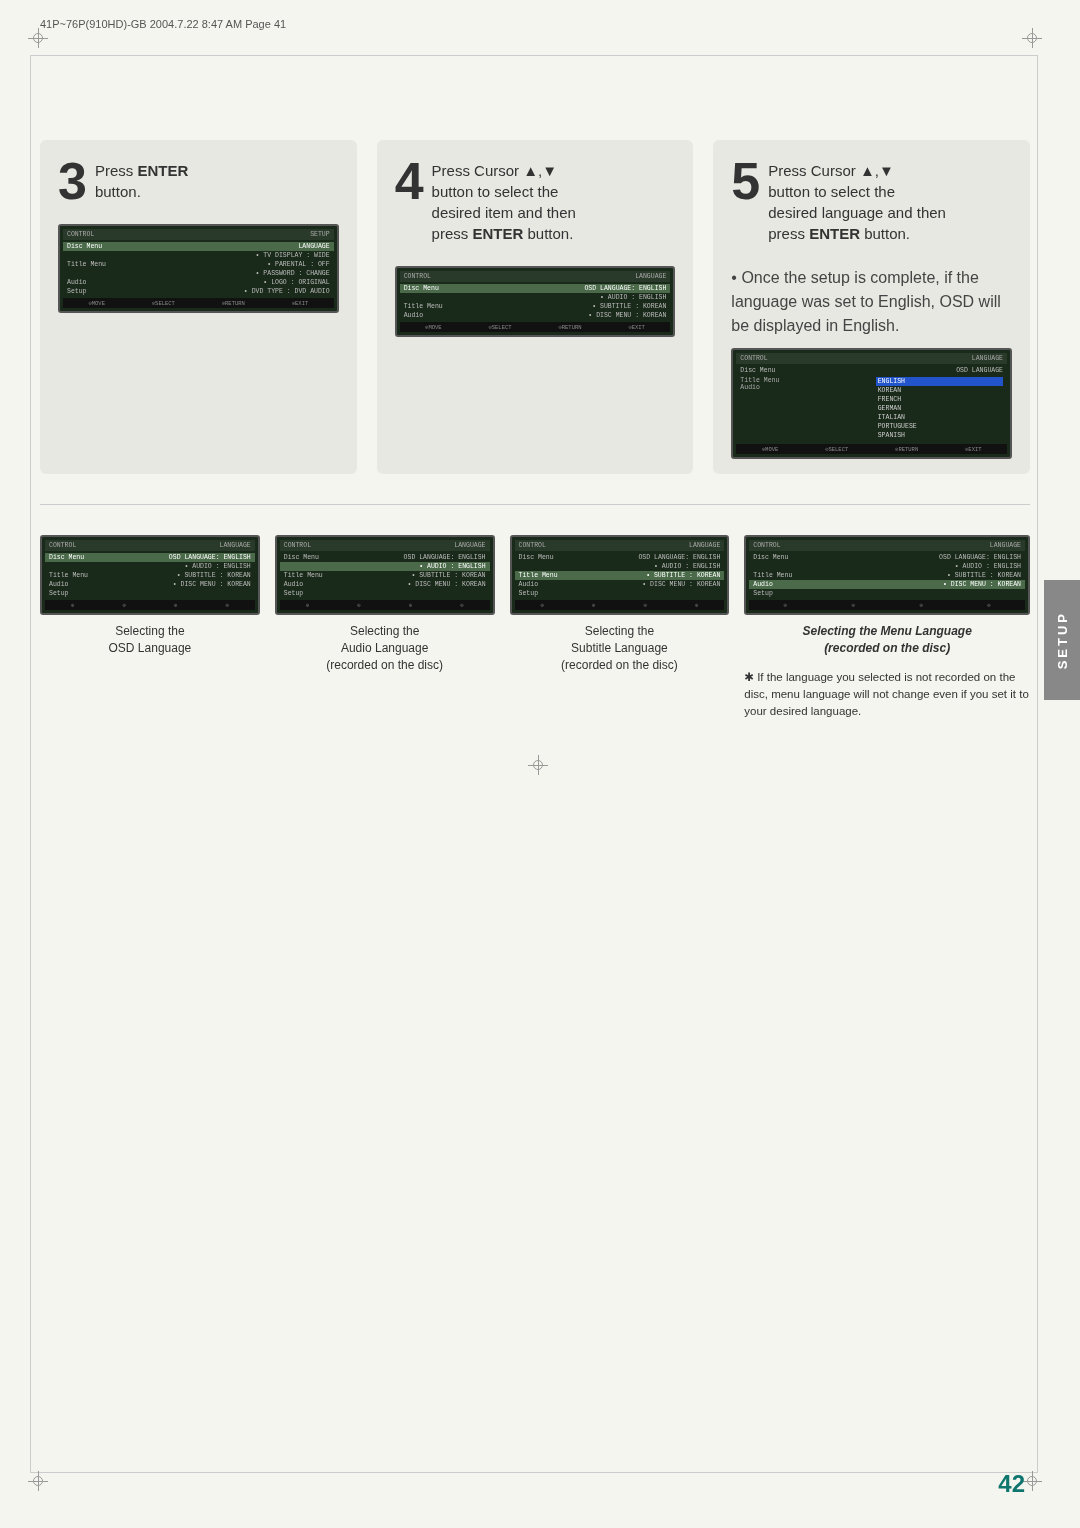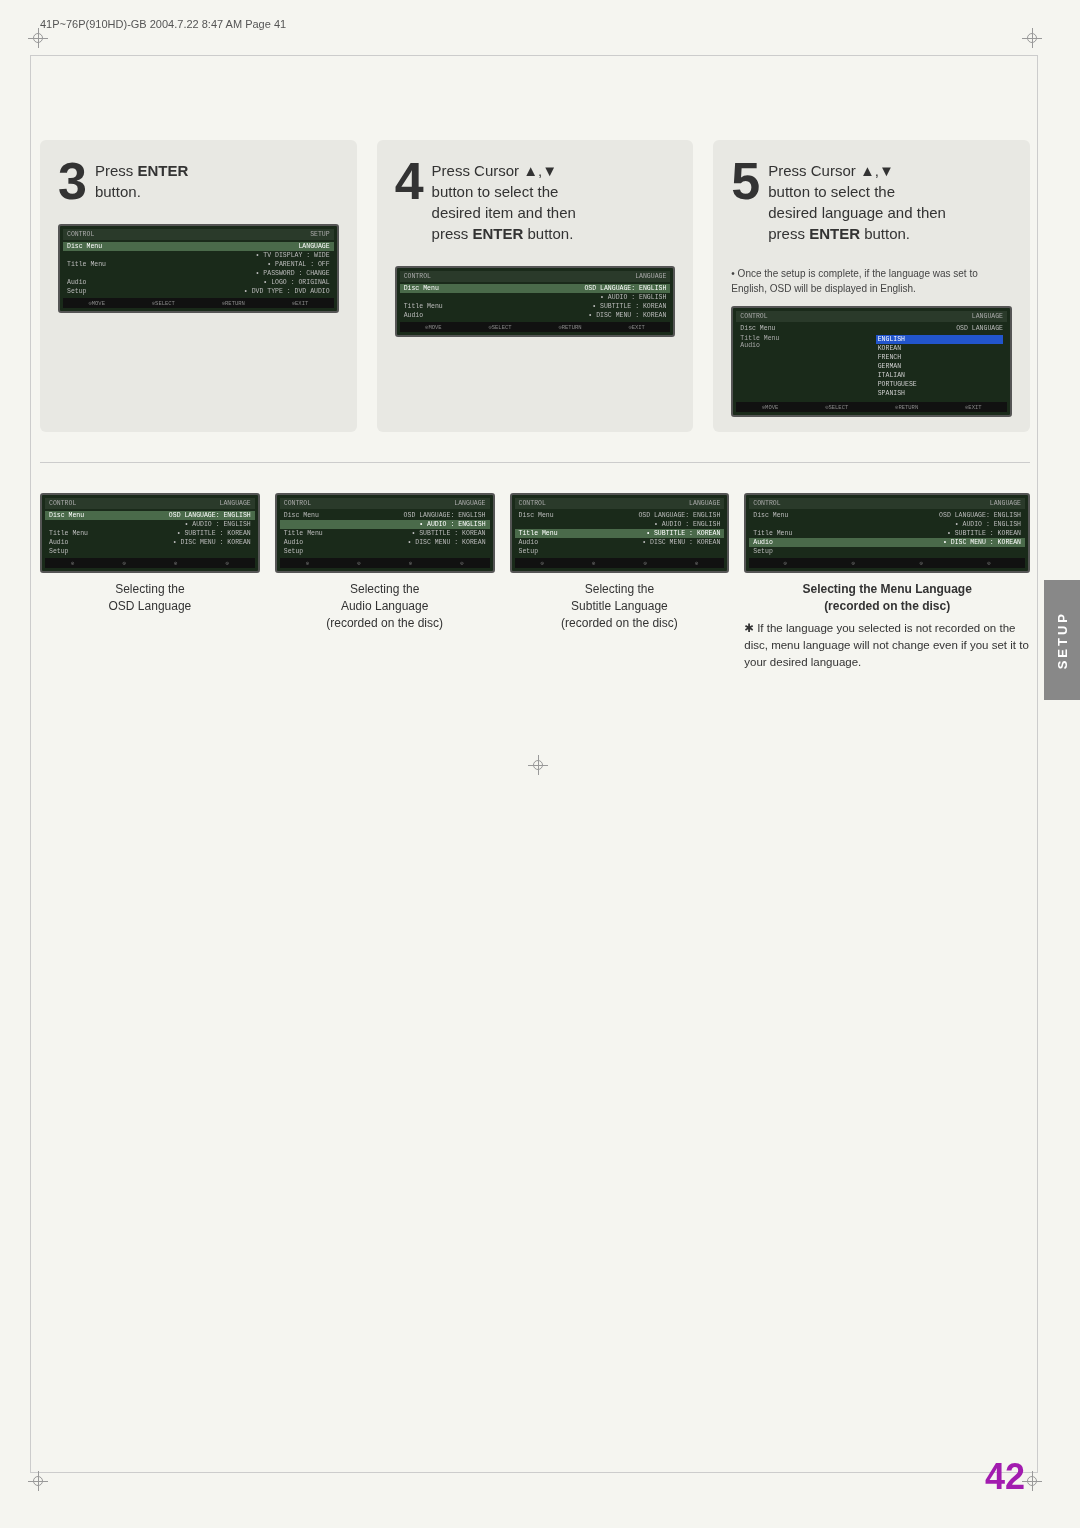--- a/index.html
+++ b/index.html
@@ -136,21 +136,21 @@
       justify-content: space-around;
       padding: 2px 2px 1px;
       background: #111;
       margin-top: 2px;
       font-size: 5.5px;
       color: #888;
     }
 
     
     .note-text {
-      font-size: 10px;
+      font-size: 16px;
       color: #444;
       line-height: 1.5;
       margin-top: 4px;
     }
 
     
     .divider {
       width: 100%;
       height: 1px;
       background: #ccc;
@@ -185,27 +185,28 @@
 
     .bottom-label {
       font-size: 12px;
       color: #333;
       text-align: center;
       line-height: 1.4;
     }
 
     .bottom-label strong {
       font-weight: bold;
+      font-style: italic;
     }
 
     .bottom-note {
       font-size: 11.5px;
       color: #333;
       line-height: 1.5;
-      margin-top: 5px;
+      margin-top: 12px;
     }
 
     
     .crosshair {
       position: absolute;
       width: 20px;
       height: 20px;
     }
     .crosshair::before, .crosshair::after {
       content: '';
@@ -233,23 +234,23 @@
       top: 50%;
       left: 50%;
       transform: translate(-50%, -50%);
     }
 
     
     .page-number {
       position: absolute;
       bottom: 30px;
       right: 55px;
-      font-size: 36px;
+      font-size: 24px;
       font-weight: bold;
-      color: #a21caf;
+      color: #0f766e;
     }
 
     
     .outer-border {
       position: absolute;
       top: 55px;
       left: 30px;
       right: 42px;
       bottom: 55px;
       border: 1px solid #ccc;

